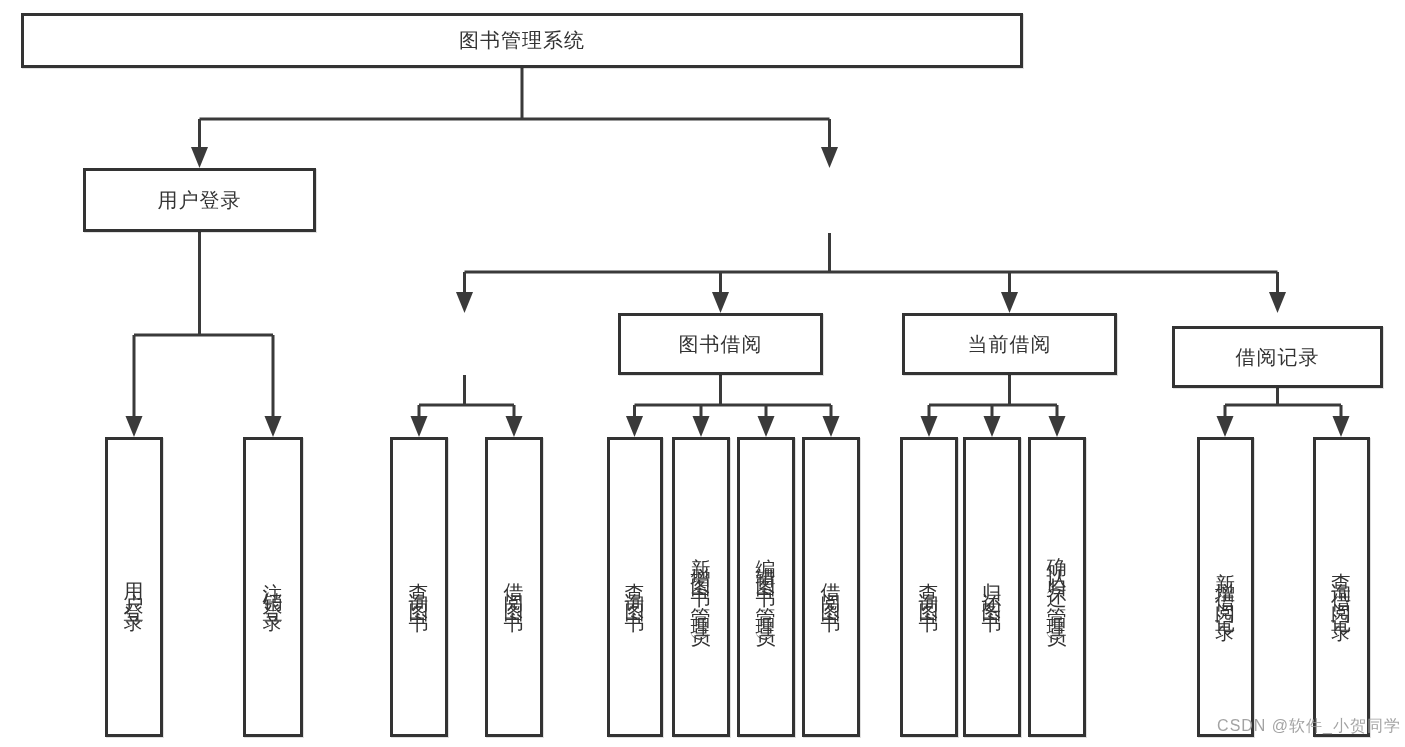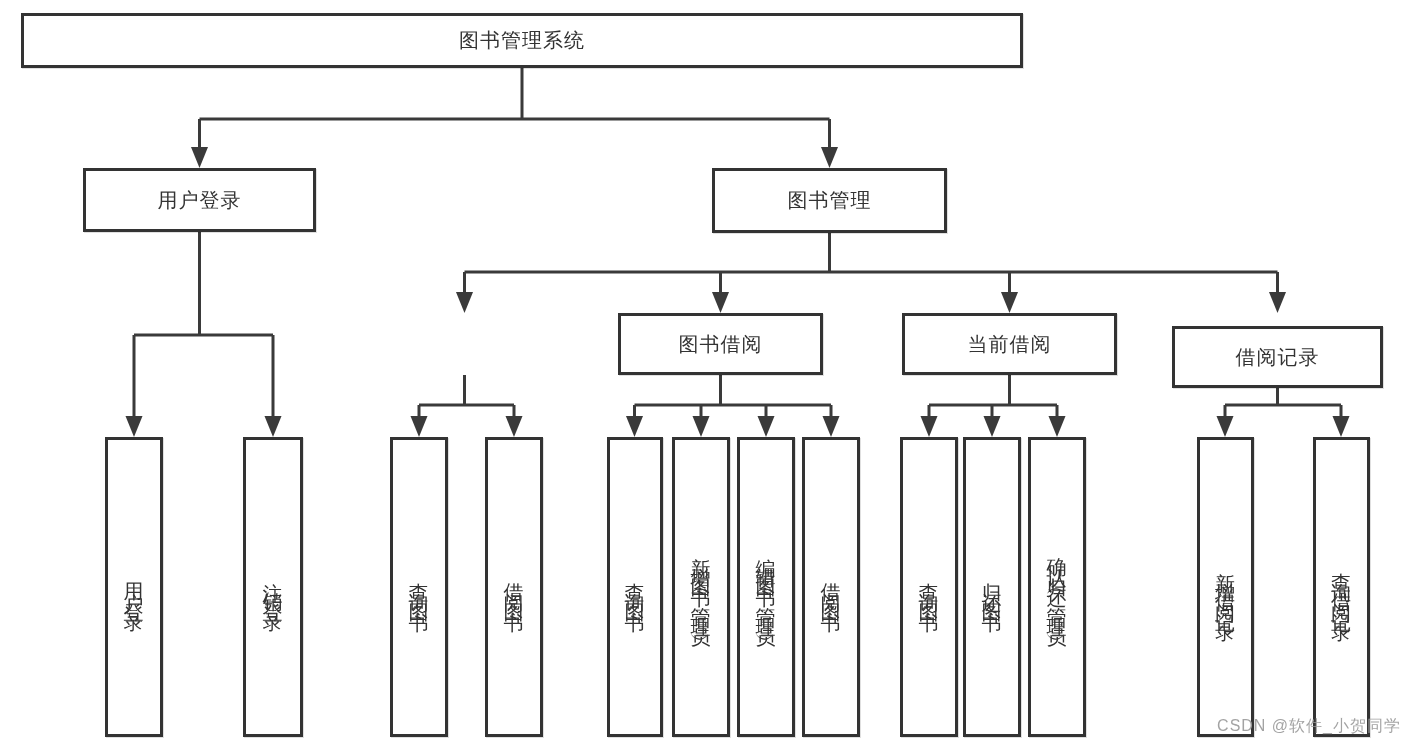--- a/index.html
+++ b/index.html
@@ -76,21 +76,20 @@
       <polygon points="920.5,416 937.5,416 929,437" fill="#3a3a3a"></polygon>
       <polygon points="983.5,416 1000.5,416 992,437" fill="#3a3a3a"></polygon>
       <polygon points="1048.5,416 1065.5,416 1057,437" fill="#3a3a3a"></polygon>
       <polygon points="1216.5,416 1233.5,416 1225,437" fill="#3a3a3a"></polygon>
       <polygon points="1332.5,416 1349.5,416 1341,437" fill="#3a3a3a"></polygon>
     </svg>
 
   <div class="node hbox" style="left:21px; top:13px; width:1002px; height:55px;">图书管理系统</div>
 
   <div class="node hbox" style="left:83px; top:168px; width:233px; height:64px;">用户登录</div>
-  <div class="node hbox" style="left:712px; top:168px; width:235px; height:65px;">图书管理</div>
 
   <div class="node hbox" style="left:902px; top:313px; width:215px; height:62px;">当前借阅</div>
   <div class="node hbox" style="left:618px; top:313px; width:205px; height:62px;">图书借阅</div>
   <div class="node hbox" style="left:1172px; top:326px; width:211px; height:62px;">借阅记录</div>
 
   <div class="node vbox" style="left:105px; top:437px; width:58px; height:300px;">
     <span class="vlabel">用户登录</span>
   </div>
   <div class="node vbox" style="left:243px; top:437px; width:60px; height:300px;">
     <span class="vlabel">注销登录</span>

